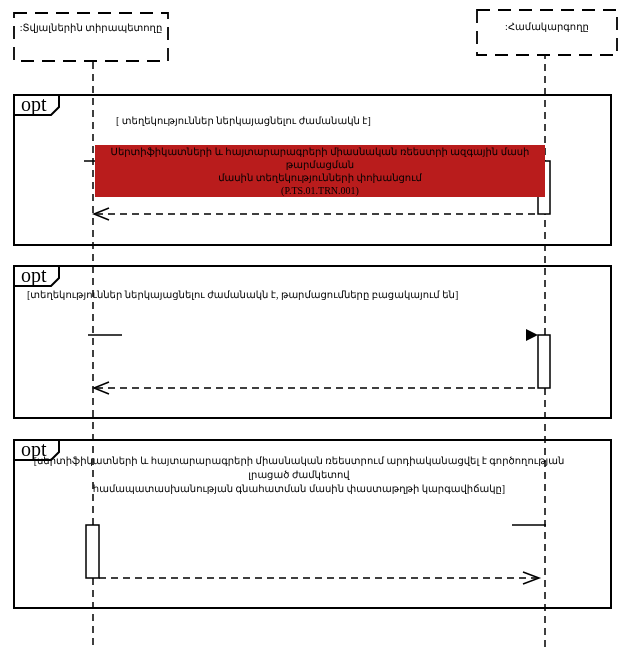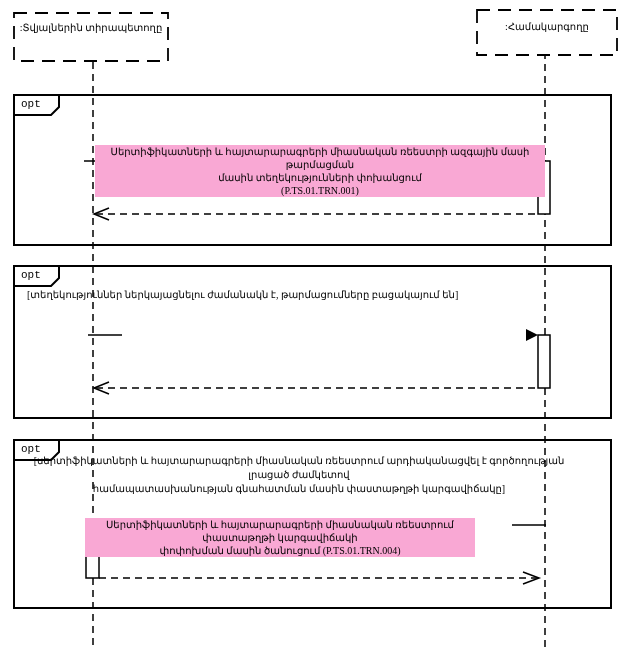--- a/index.html
+++ b/index.html
@@ -15,27 +15,26 @@
   .txt{
     position:absolute;
     color:#000;
     white-space:pre-line;
     line-height:13px;
     font-size:10px;
   }
   .center{text-align:center;}
   .nowrap{white-space:nowrap;}
   .opt-label{
-    font-size:11px;
+    font-size:20px;
     line-height:15px;
     white-space:nowrap;
-    font-family:Liberation Mono, monospace;
   }
   .actor-label{font-size:10px;}
-  .msg{background:#f9a8d4;}
+  .msg{background:#b91c1c;}
 </style>
 </head>
 <body>
 
 <div class="stage">
 
   <svg width="625" height="650" viewBox="0 0 625 650">
 
     <line x1="93" y1="62" x2="93" y2="648" stroke="#000" stroke-width="1.5" stroke-dasharray="7 5"></line>
     <line x1="545" y1="52" x2="545" y2="648" stroke="#000" stroke-width="1.5" stroke-dasharray="7 5"></line>
@@ -71,26 +70,25 @@
     <rect x="86" y="525" width="13" height="53" fill="#fff" stroke="#000" stroke-width="1.5"></rect>
 
     <line x1="99" y1="578" x2="538" y2="578" stroke="#000" stroke-width="1.5" stroke-dasharray="7 5"></line>
     <polyline points="523,572 539,578 523,584" fill="none" stroke="#000" stroke-width="1.5"></polyline>
   </svg>
 
   <div class="txt actor-label center" style="left:14px;top:21px;width:154px;">:Տվյալներին տիրապետողը</div>
   <div class="txt actor-label center" style="left:477px;top:20px;width:140px;">:Համակարգողը</div>
 
   <div class="txt opt-label" style="left:21px;top:97px;">opt</div>
+  <div class="txt nowrap" style="left:116px;top:114px;">[ տեղեկություններ ներկայացնելու ժամանակն է]</div>
   <div class="txt center msg" style="left:95px;top:145px;width:450px;">Սերտիֆիկատների և հայտարարագրերի միասնական ռեեստրի ազգային մասի թարմացման
 մասին տեղեկությունների փոխանցում
 (P.TS.01.TRN.001)</div>
 
   <div class="txt opt-label" style="left:21px;top:268px;">opt</div>
   <div class="txt nowrap" style="left:27px;top:288px;">[տեղեկություններ ներկայացնելու ժամանակն է, թարմացումները բացակայում են]</div>
 
   <div class="txt opt-label" style="left:21px;top:442px;">opt</div>
   <div class="txt center" style="left:14px;top:454px;width:570px;line-height:14px;">[սերտիֆիկատների և հայտարարագրերի միասնական ռեեստրում արդիականացվել է գործողության լրացած ժամկետով
 համապատասխանության գնահատման մասին փաստաթղթի կարգավիճակը]</div>
-  <div class="txt center msg" style="left:85px;top:518px;width:390px;">Սերտիֆիկատների և հայտարարագրերի միասնական ռեեստրում փաստաթղթի կարգավիճակի
-փոփոխման մասին ծանուցում (P.TS.01.TRN.004)</div>
 
 </div>
 
 </body></html>

